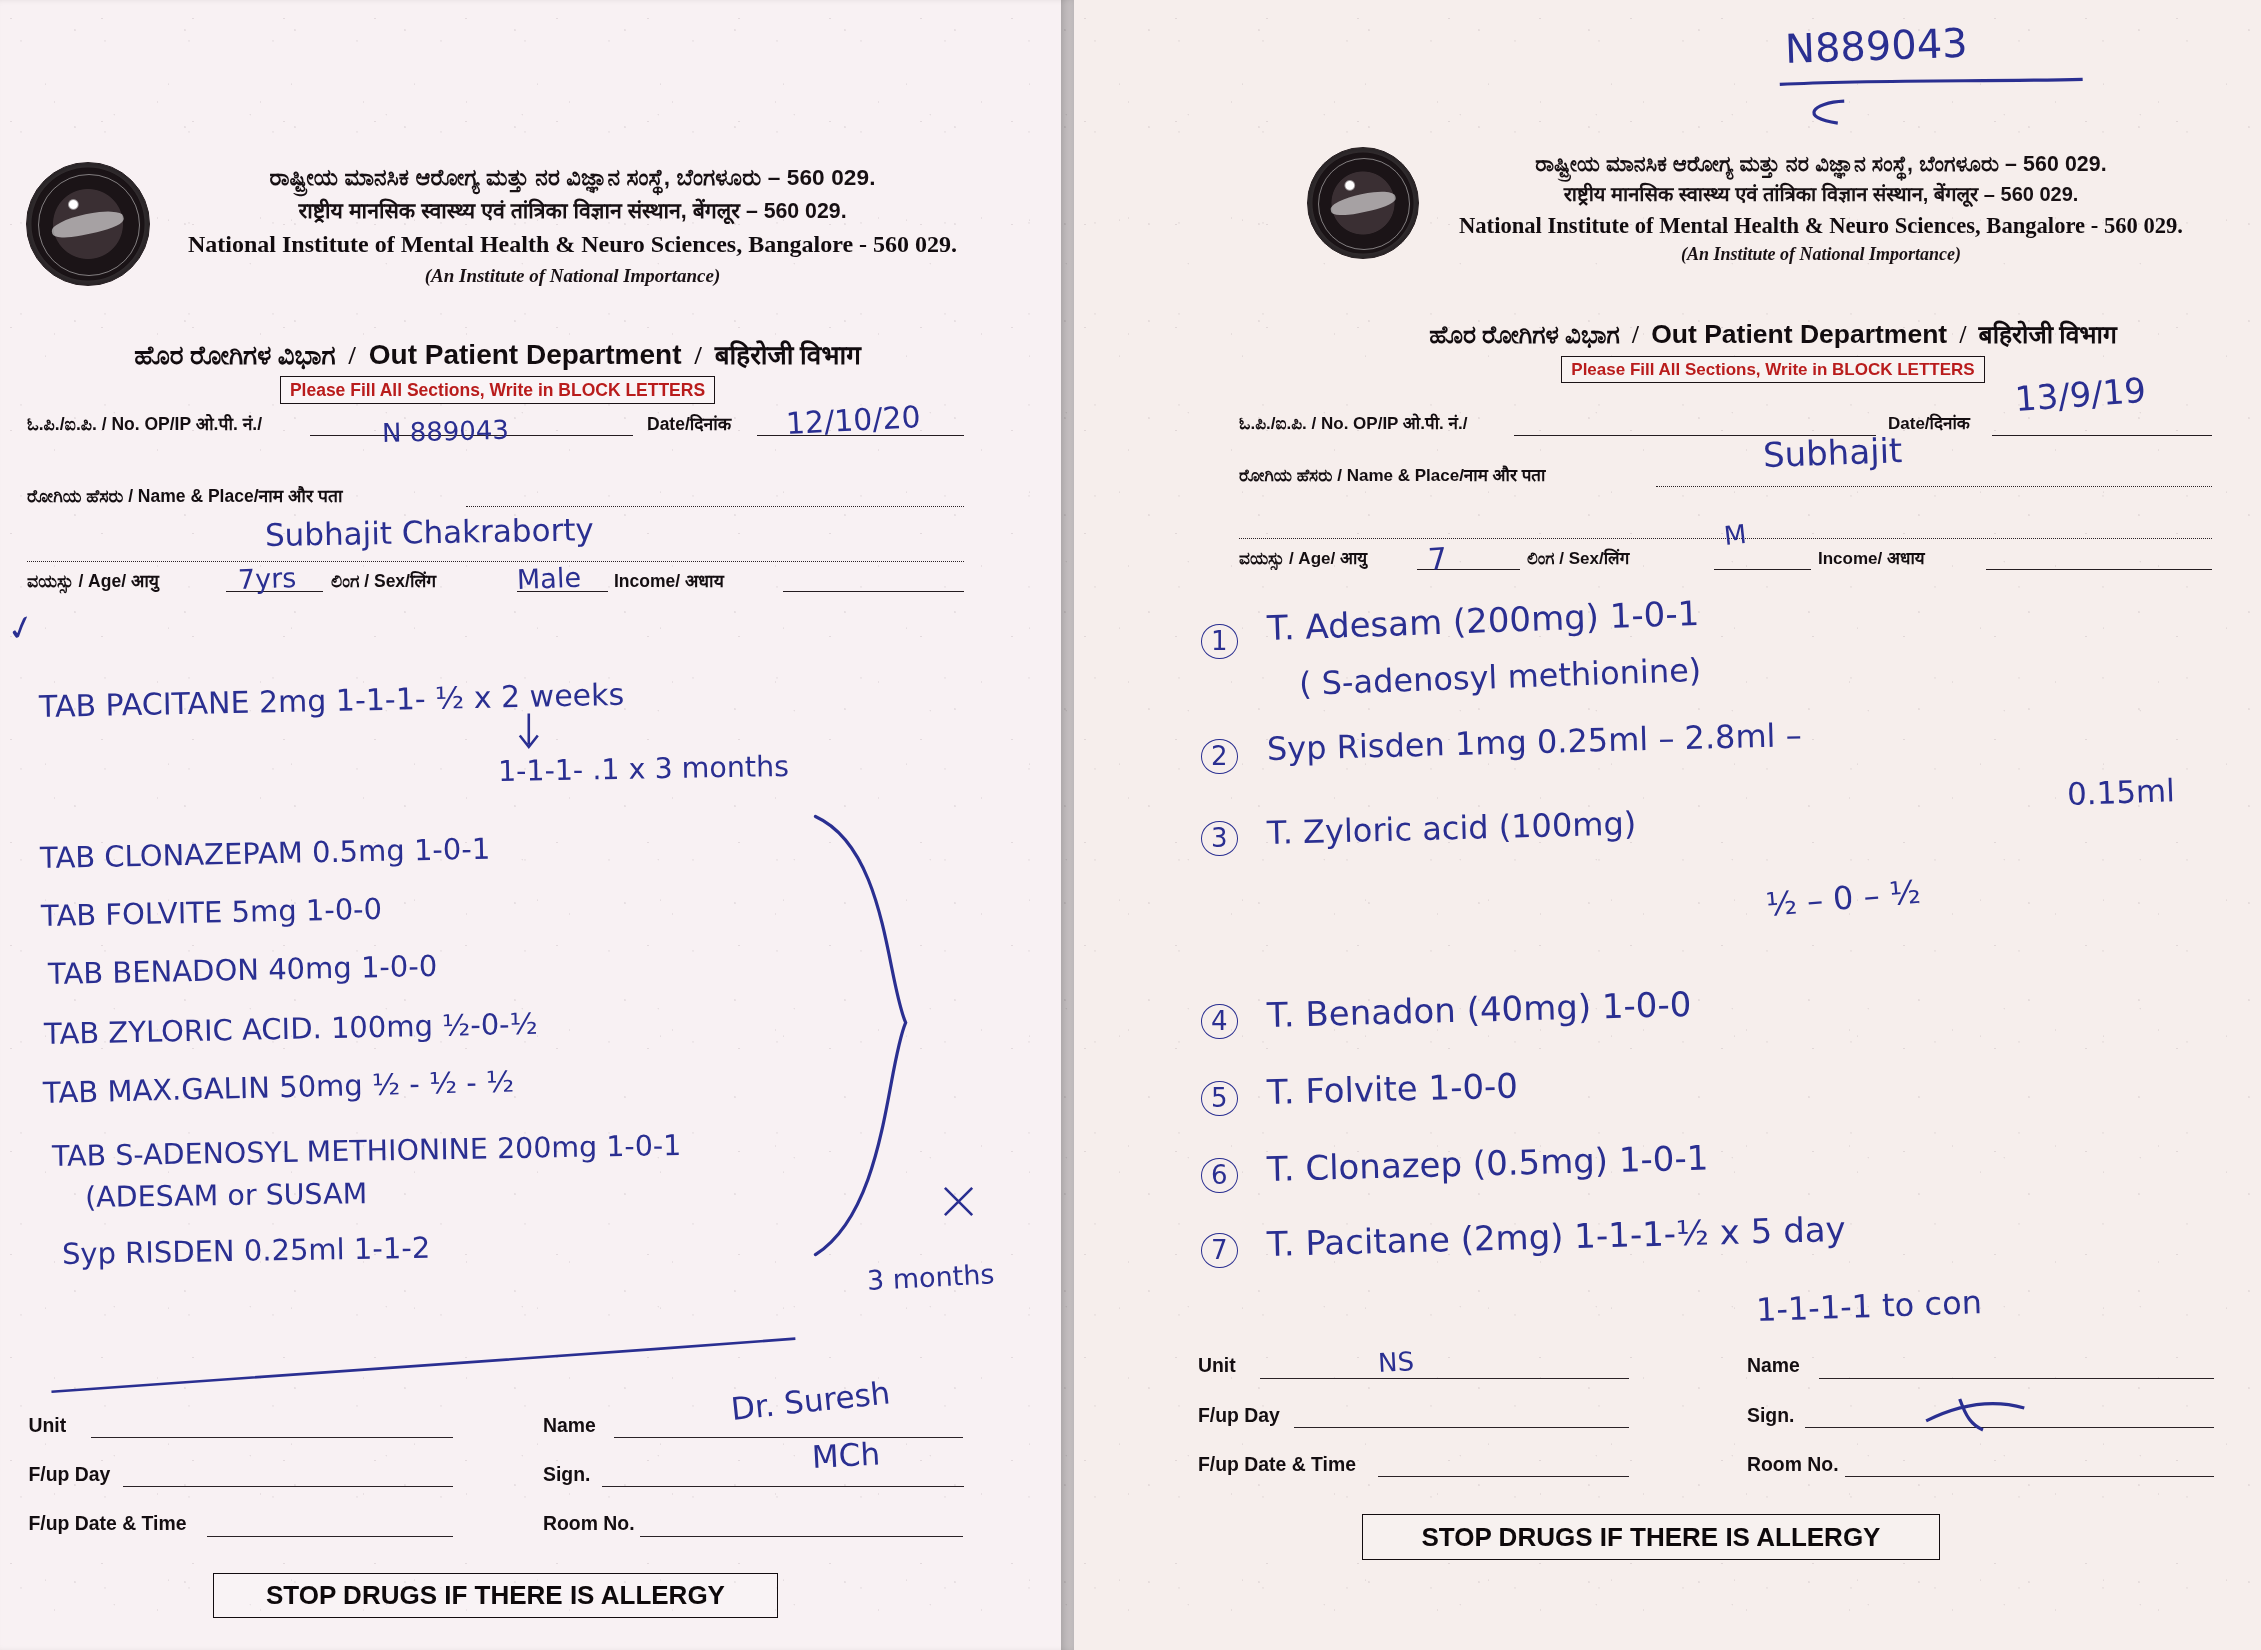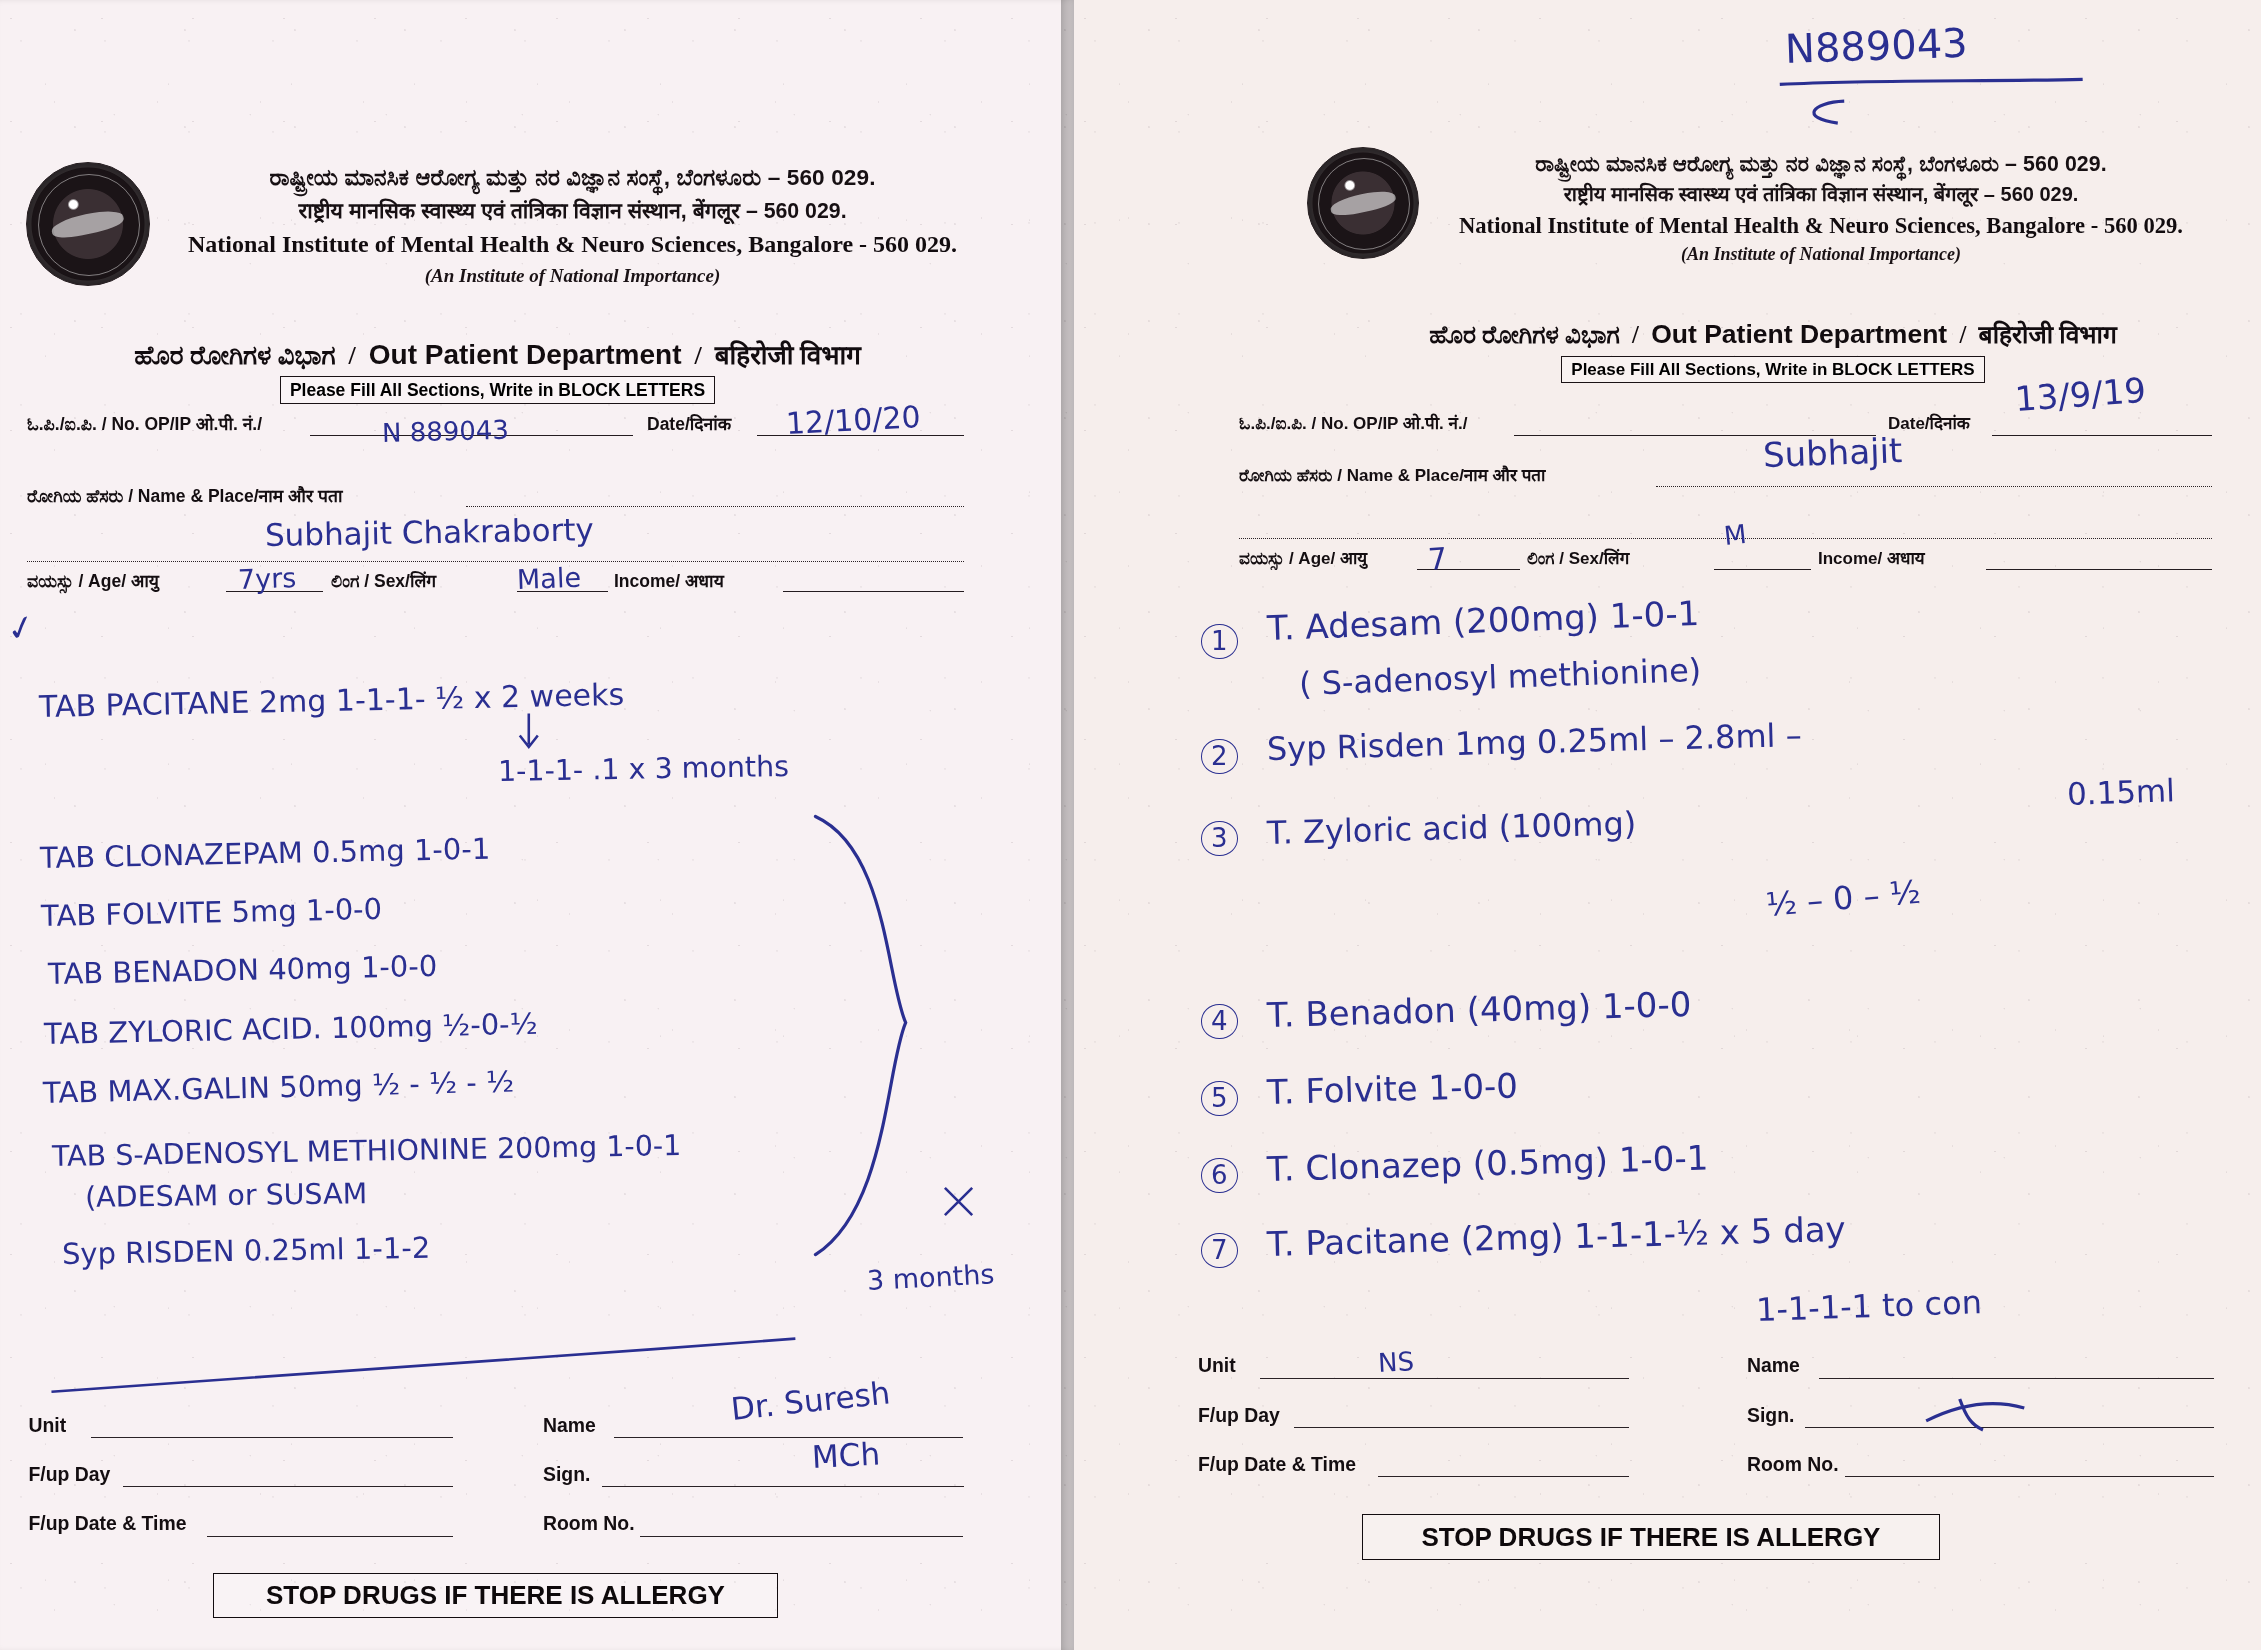--- a/index.html
+++ b/index.html
@@ -138,21 +138,21 @@
     color: #120c0f;
   }
   .opd-line .en {
     font-family: "Liberation Sans", sans-serif;
   }
   .blockletters {
     display: inline-block;
     border: 1.3px solid #1a1215;
     font-family: "Liberation Sans", sans-serif;
     font-weight: bold;
-    color: #000000;
+    color: #b91c1c;
     background: rgba(255,255,255,.25);
   }
 
   
   .rule {
     position: absolute;
     border-bottom: 1.3px solid #241c20;
   }
   .rule.thin { border-bottom: 1px solid #2a2226; }
   .rule.dotted { border-bottom: 1.3px dotted #2a2226; }

